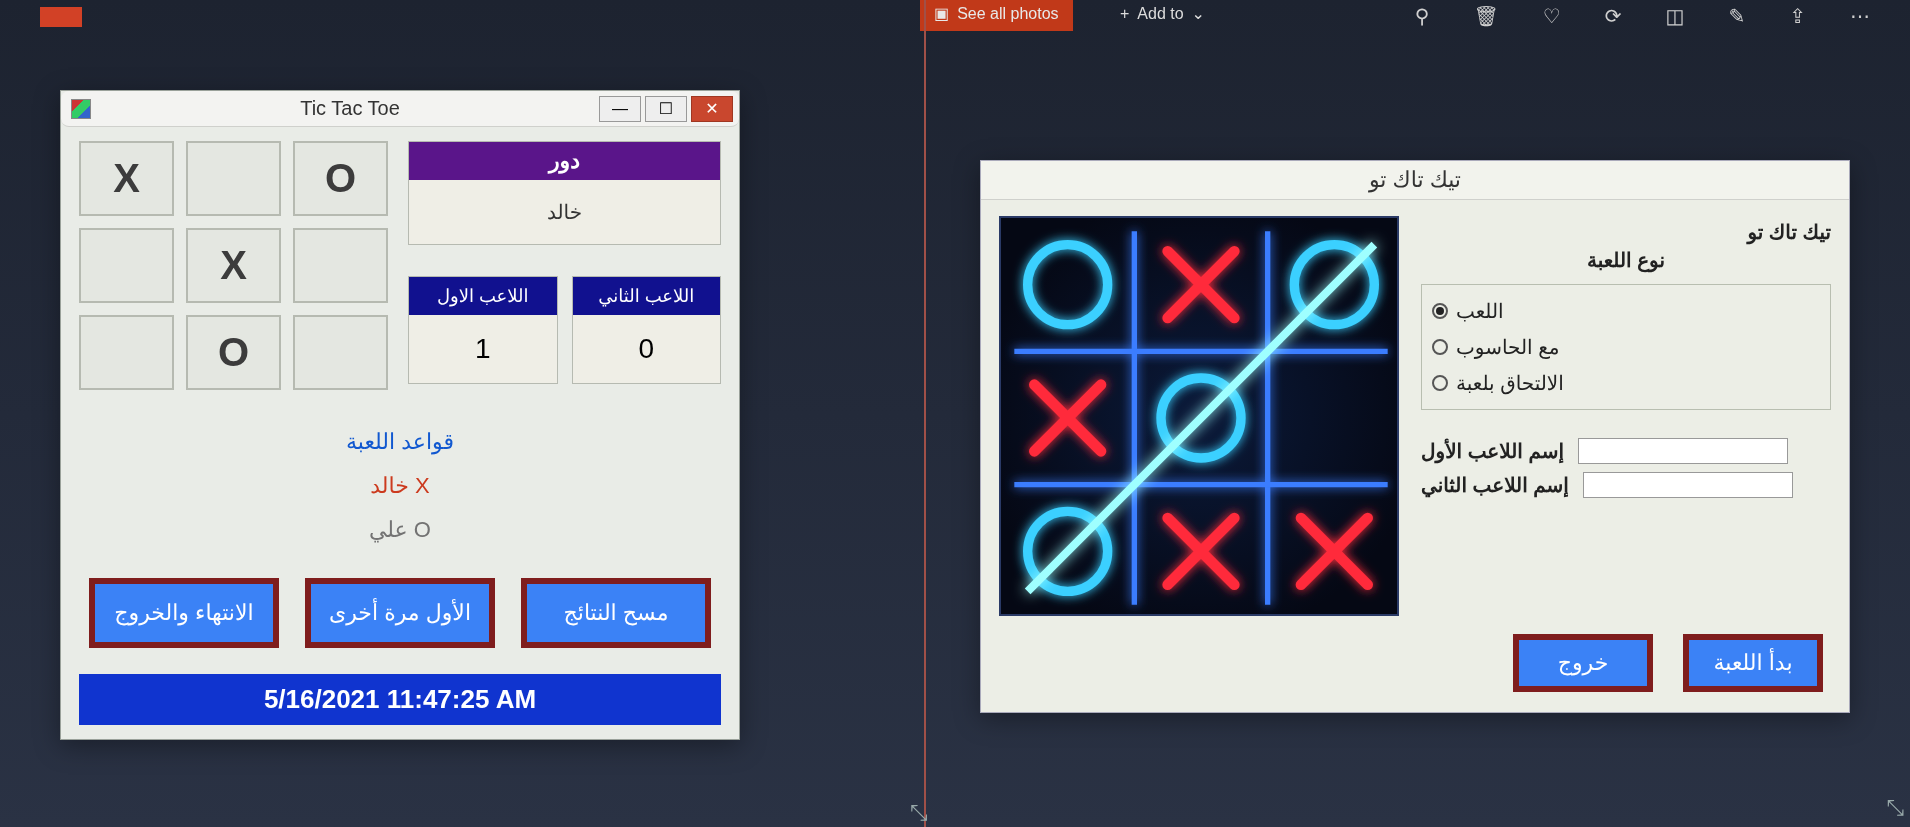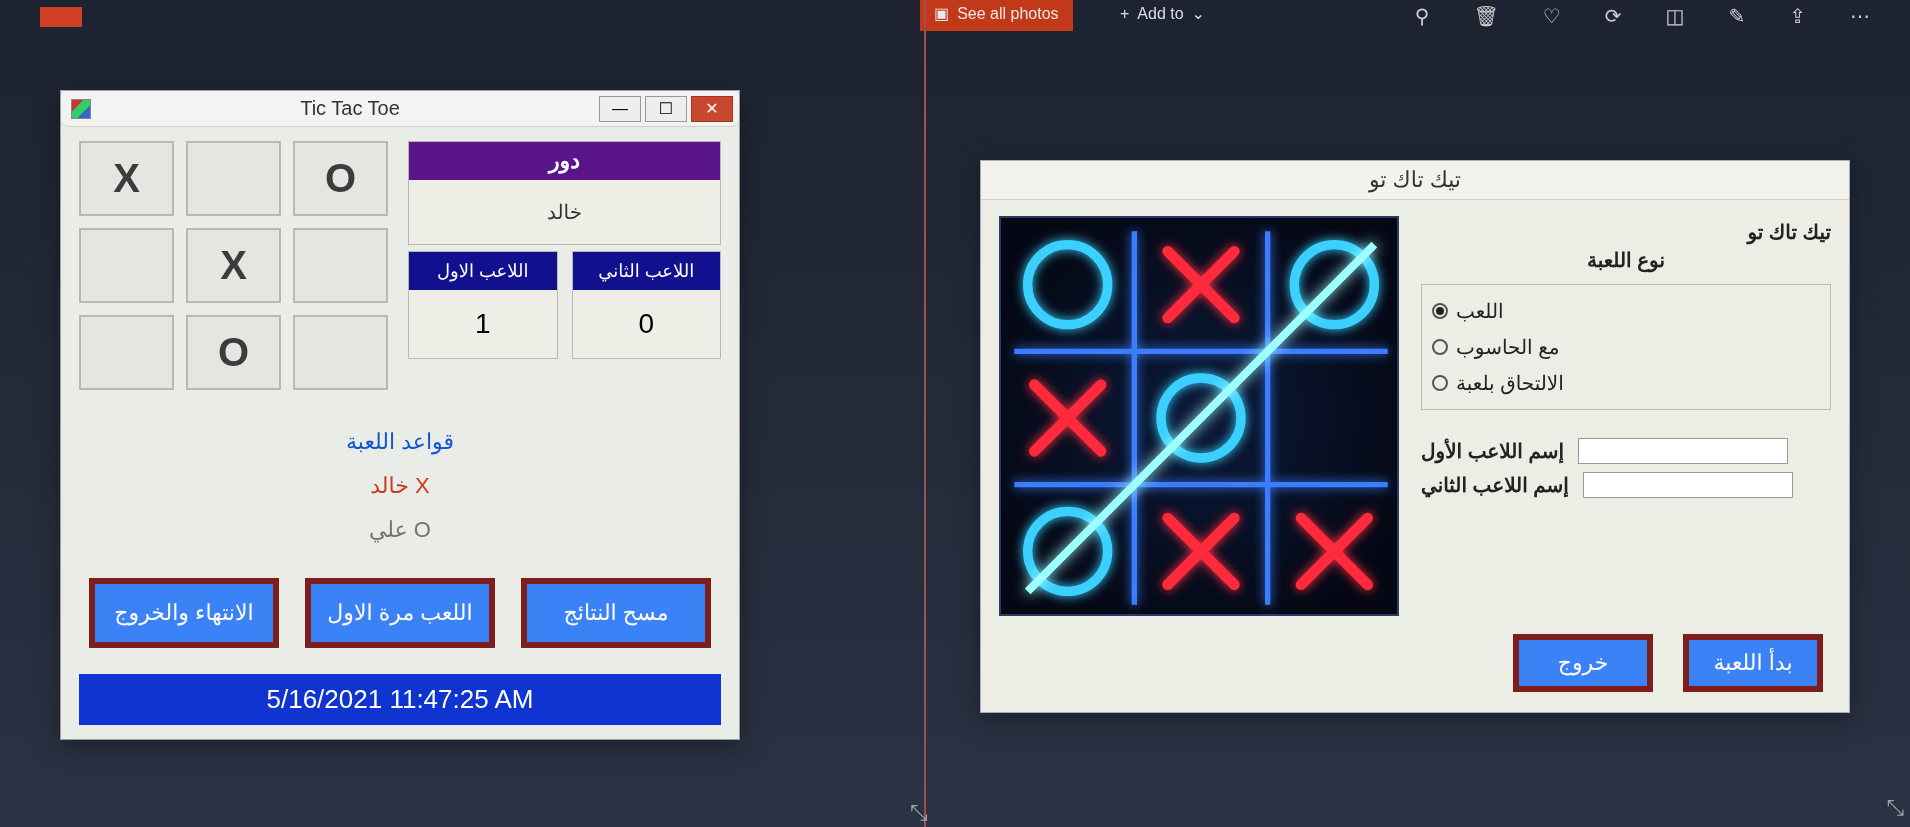--- a/index.html
+++ b/index.html
@@ -85,21 +85,21 @@
   }
   .cell {
     background:#e4e7e1;
     border:2px solid #b6bab1;
     font-size:40px; font-weight:bold;
     color:#3c3c3c;
     display:flex; align-items:center; justify-content:center;
     cursor:pointer;
   }
 
-  .side-panel { flex:1; display:flex; flex-direction:column; gap:6px; }
+  .side-panel { flex:1; display:flex; flex-direction:column; gap:31px; }
 
   .turn-box { border:1px solid #b6bab1; background:#efeee6; }
   .turn-header {
     background:#5a158a; color:#fff; text-align:center;
     font-size:22px; padding:6px 0; font-weight:bold;
   }
   .turn-name { text-align:center; padding:20px 0; font-size:20px; color:#333;}
 
   .score-row { display:flex; gap:14px; }
   .score-col { flex:1; border:1px solid #b6bab1; }
@@ -124,21 +124,21 @@
   }
   .obtn {
     background:#3b82f6; color:#fff; border:6px solid #7f1d1d;
     padding:16px 10px; font-size:22px; width:190px; text-align:center;
     cursor:pointer;
   }
 
   .timebar {
     margin-top:26px;
     background:#1034cf; color:#fff; text-align:center;
-    padding:10px 0; font-size:26px; font-weight:normal;
+    padding:10px 0; font-size:26px; font-weight:bold;
   }
 
   
   .win-right {
     position:absolute;
     left:980px; top:160px;
     width:870px;
     background:#eceee6;
     border:1px solid #aab;
     box-shadow:0 6px 24px rgba(0,0,0,.35);
@@ -262,21 +262,21 @@
     </div>
 
     <div class="rules">
       <div class="link">قواعد اللعبة</div>
       <div class="px">خالد X</div>
       <div class="po">علي O</div>
     </div>
 
     <div class="btn-row">
       <div class="obtn">الانتهاء والخروج</div>
-      <div class="obtn">اللعب مرة الاول</div>
+      <div class="obtn">الأول مرة أخرى</div>
       <div class="obtn">مسح النتائج</div>
     </div>
 
     <div class="timebar">5/16/2021 11:47:25 AM</div>
   </div>
 </div>
 
 <div class="win-right">
   <div class="rtitle">تيك تاك تو</div>
   <div class="wr-body">

